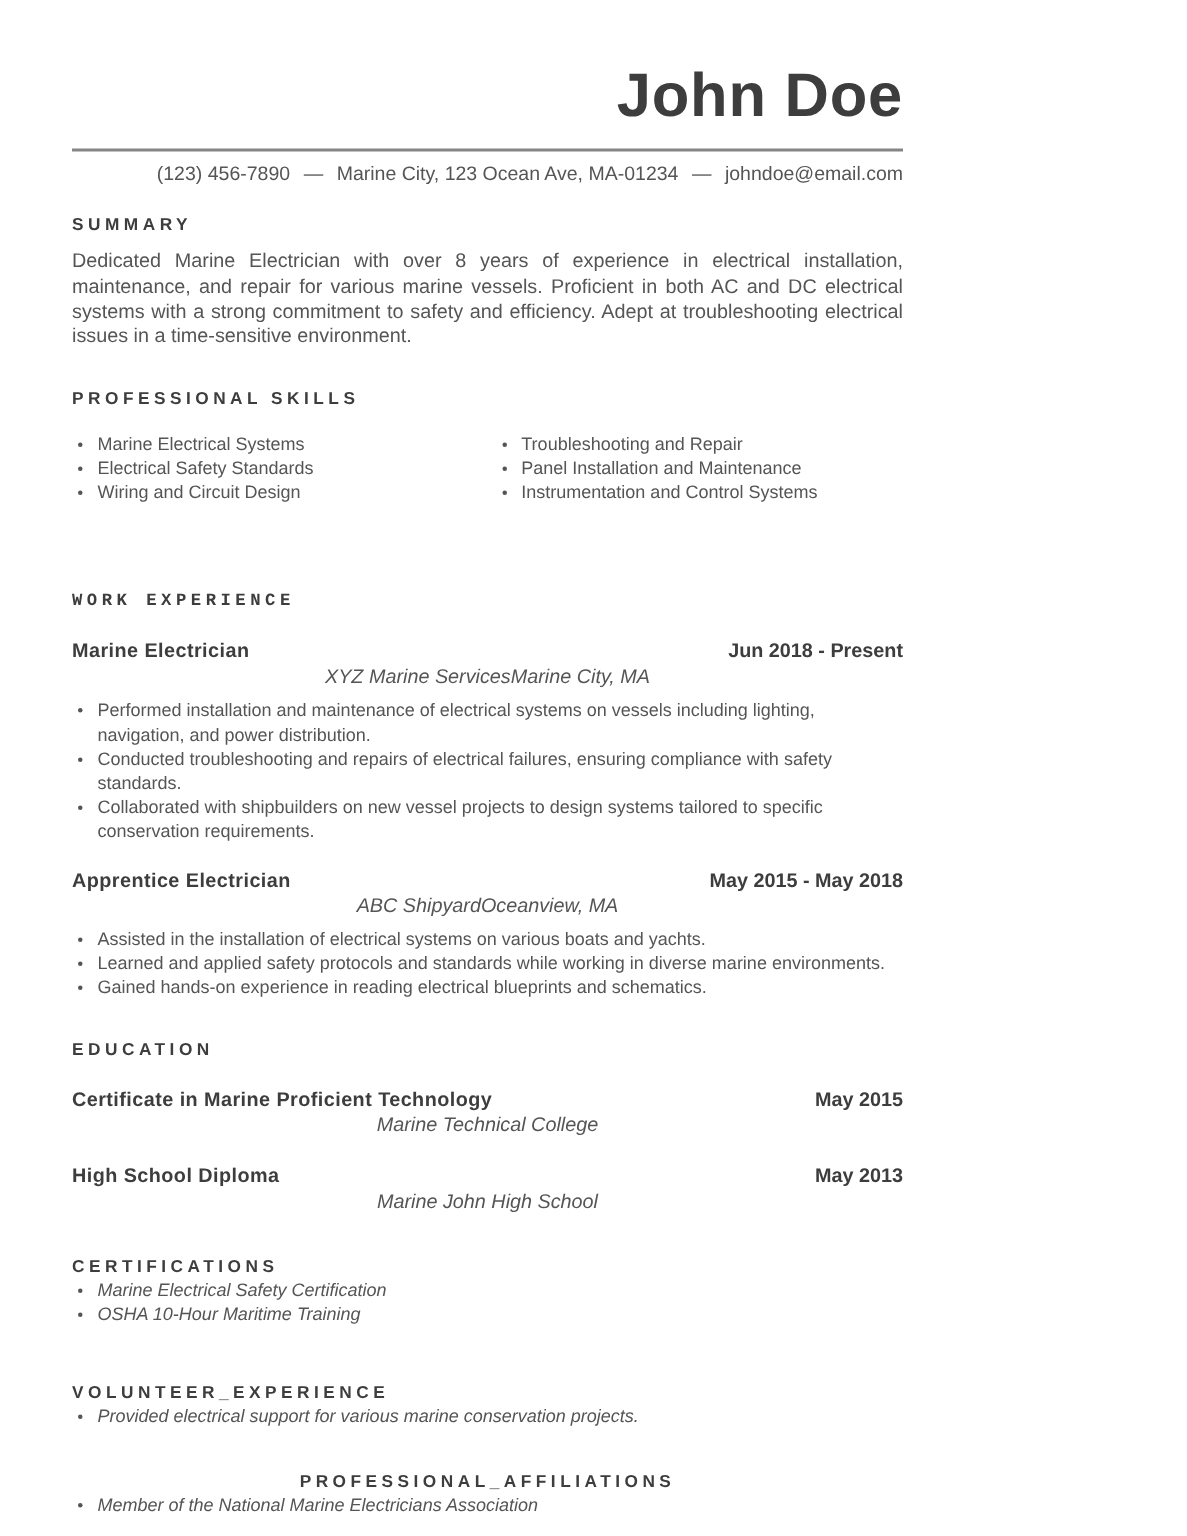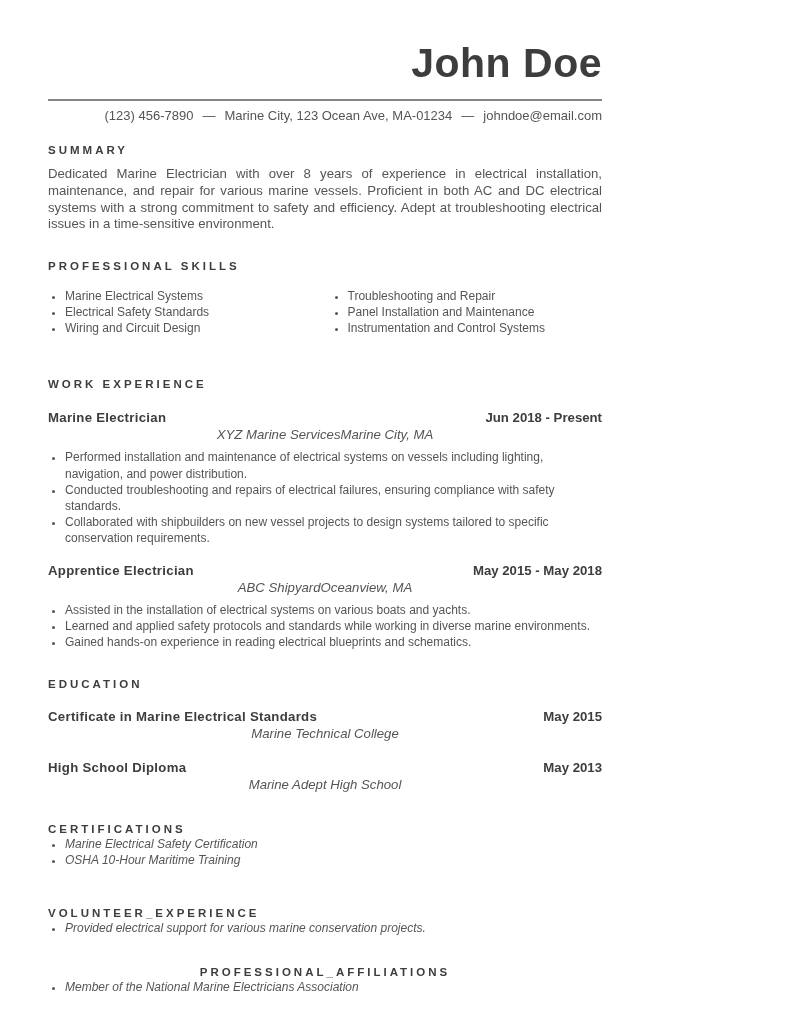--- a/index.html
+++ b/index.html
@@ -52,21 +52,21 @@
   
   .section-heading {
     font-size: 11.5px;
     font-weight: bold;
     letter-spacing: 3px;
     color: #3d3d3d;
     line-height: 13px;
   }
   .mt-summary       { margin-top: 20px; }
   .mt-skills        { margin-top: 27px; }
-  .mt-experience    { margin-top: 42px; }
+  .mt-experience    { margin-top: 58px; font-family: Liberation Mono, monospace; }
   .mt-education     { margin-top: 28px; }
   .mt-certs         { margin-top: 30px; }
   .mt-volunteer     { margin-top: 38px; }
   .mt-affiliations  { margin-top: 30px; text-align: center; }
 
   
   .summary-text {
     margin: 9px 0 0 0;
     font-size: 13.2px;
     line-height: 16.8px;
@@ -206,35 +206,35 @@
         <li>Gained hands-on experience in reading electrical blueprints and schematics.</li>
       </ul>
     </div>
   </div>
 
   <div>
     <div class="section-heading mt-education">EDUCATION</div>
 
     <div class="edu-entry">
       <div class="entry-header">
-        <span class="entry-title">Certificate in Marine Electrical Standards</span>
+        <span class="entry-title">Certificate in Marine Proficient Technology</span>
         <span class="entry-dates">May 2015</span>
       </div>
       <div class="entry-subheader">
         <span class="entry-company">Marine Technical College</span>
       </div>
     </div>
 
     <div class="edu-entry">
       <div class="entry-header">
         <span class="entry-title">High School Diploma</span>
         <span class="entry-dates">May 2013</span>
       </div>
       <div class="entry-subheader">
-        <span class="entry-company">Marine Adept High School</span>
+        <span class="entry-company">Marine John High School</span>
       </div>
     </div>
   </div>
 
   <div>
     <div class="section-heading mt-certs">CERTIFICATIONS</div>
     <ul class="bullets list-block">
       <li>Marine Electrical Safety Certification</li>
       <li>OSHA 10-Hour Maritime Training</li>
     </ul>

